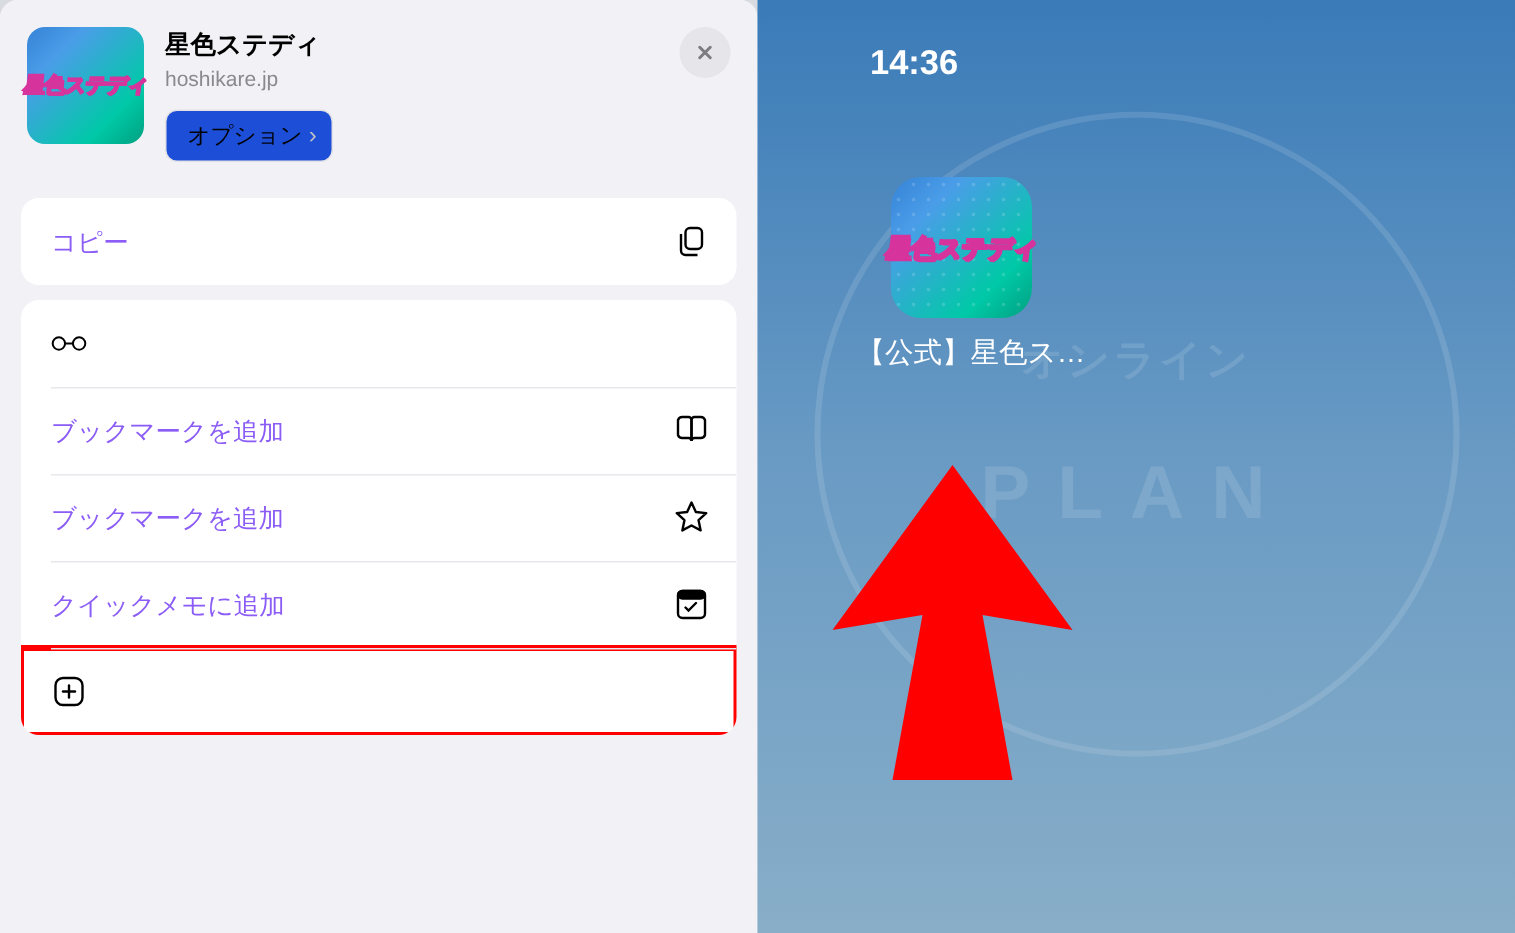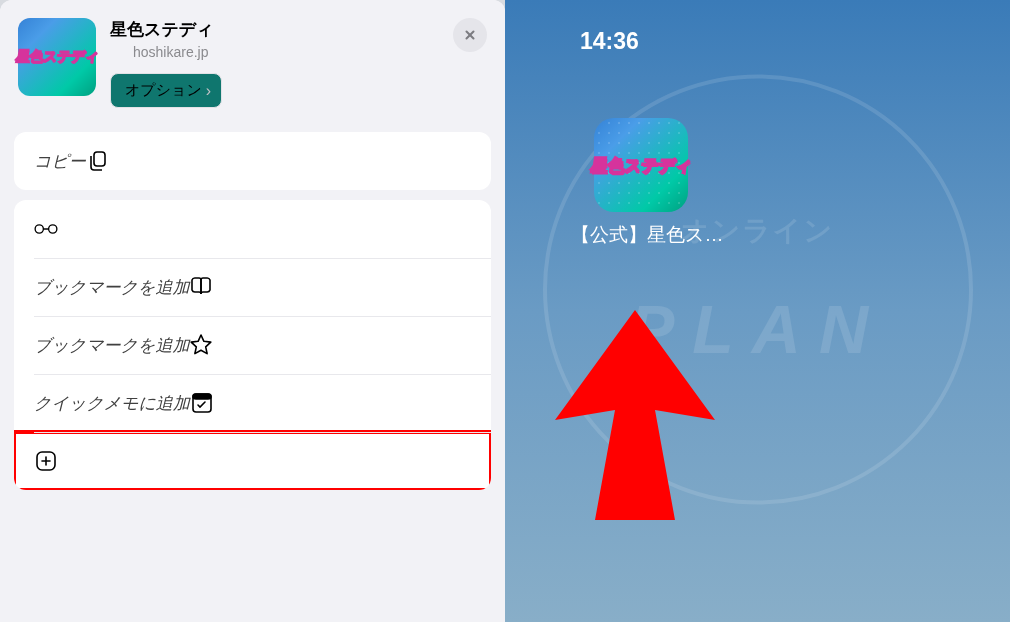--- a/index.html
+++ b/index.html
@@ -48,27 +48,27 @@
       letter-spacing: -0.5px;
       white-space: nowrap;
     }
     .header-info {
       flex: 1;
       display: flex;
       flex-direction: column;
       gap: 3px;
     }
     .app-title { font-size: 17px; font-weight: 600; color: #000; }
-    .app-url { font-size: 14px; color: #8a8a8e; margin-left: 23px; }
+    .app-url { font-size: 14px; color: #8a8a8e; }
     .options-btn {
       margin-top: 10px;
       display: inline-flex;
       align-items: center;
       gap: 4px;
-      background: #0f766e;
+      background: #1d4ed8;
       border: 1px solid #e2e2e6;
       border-radius: 8px;
       padding: 7px 10px 7px 14px;
       font-size: 15px;
       font-weight: 500;
       color: #000;
       width: fit-content;
       cursor: pointer;
     }
     .chevron {
@@ -91,27 +91,27 @@
 
     .menu-group {
       margin: 10px 14px 0 14px;
       background: #fff;
       border-radius: 12px;
       overflow: hidden;
     }
     .menu-item {
       display: flex;
       align-items: center;
+      justify-content: space-between;
       padding: 17px 18px 17px 20px;
       font-size: 17px;
       font-weight: 500;
-      color: #404040;
+      color: #8b5cf6;
       cursor: pointer;
       position: relative;
-      font-style: italic;
     }
     .menu-item + .menu-item::before {
       content: "";
       position: absolute;
       top: 0;
       left: 20px;
       right: 0;
       height: 1px;
       background: #e8e8ec;
     }
@@ -147,21 +147,21 @@
       display: flex;
       flex-direction: column;
       align-items: center;
       justify-content: center;
       color: rgba(255,255,255,0.12);
       font-weight: 700;
       pointer-events: none;
       text-align: right;
     }
     .wm-top { font-size: 28px; letter-spacing: 2px; }
-    .wm-text { font-size: 68px; letter-spacing: 18px; margin-top: 40px; font-style: italic; }
+    .wm-text { font-size: 50px; letter-spacing: 18px; margin-top: 40px; }
     .status-time {
       position: absolute;
       top: 28px;
       left: 75px;
       font-size: 23px;
       font-weight: 600;
       color: #fff;
       text-align: right;
     }
     .home-app {

